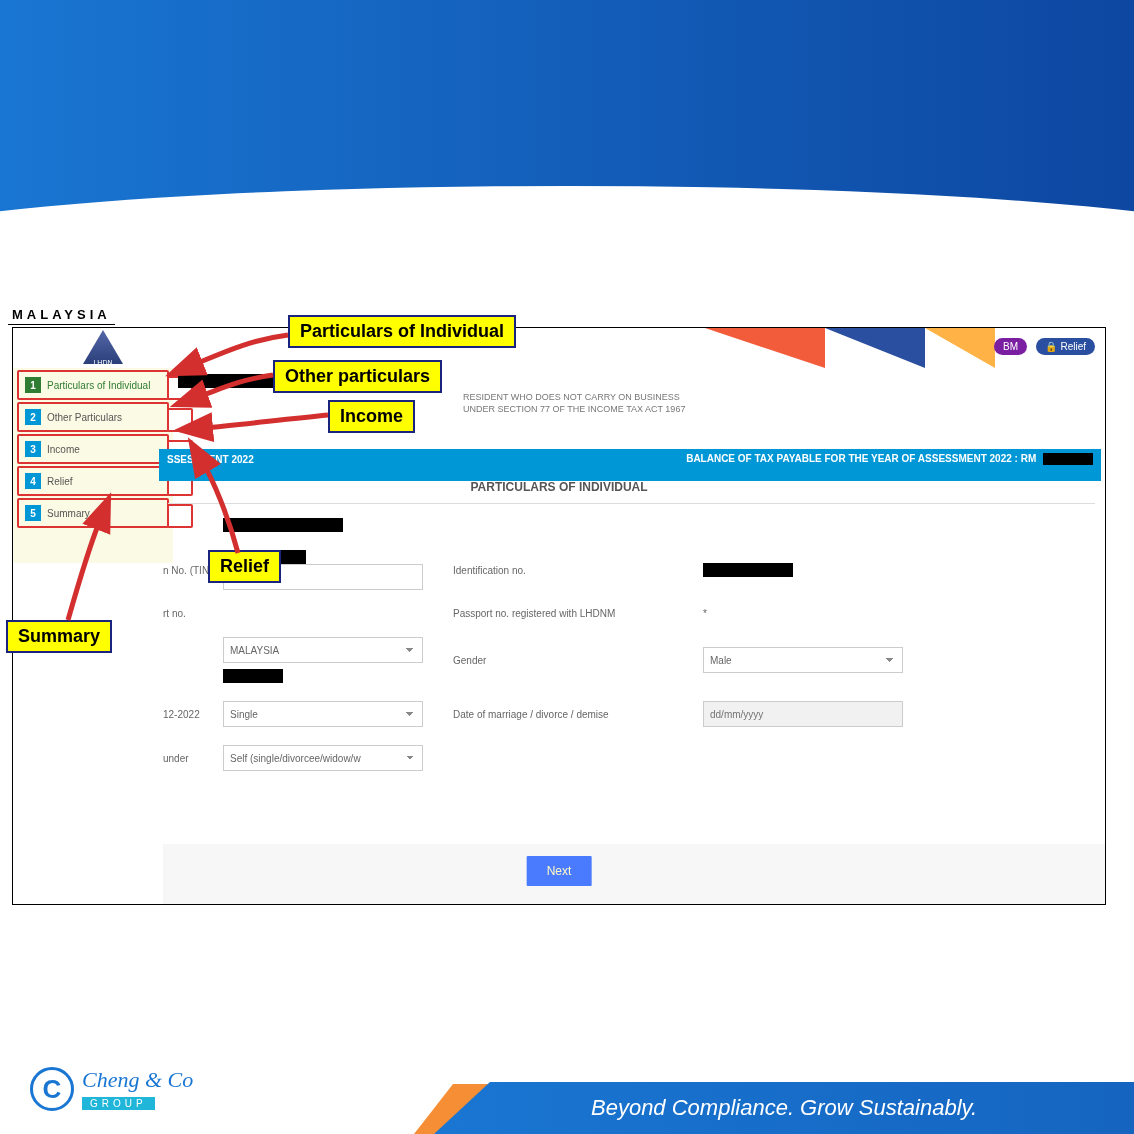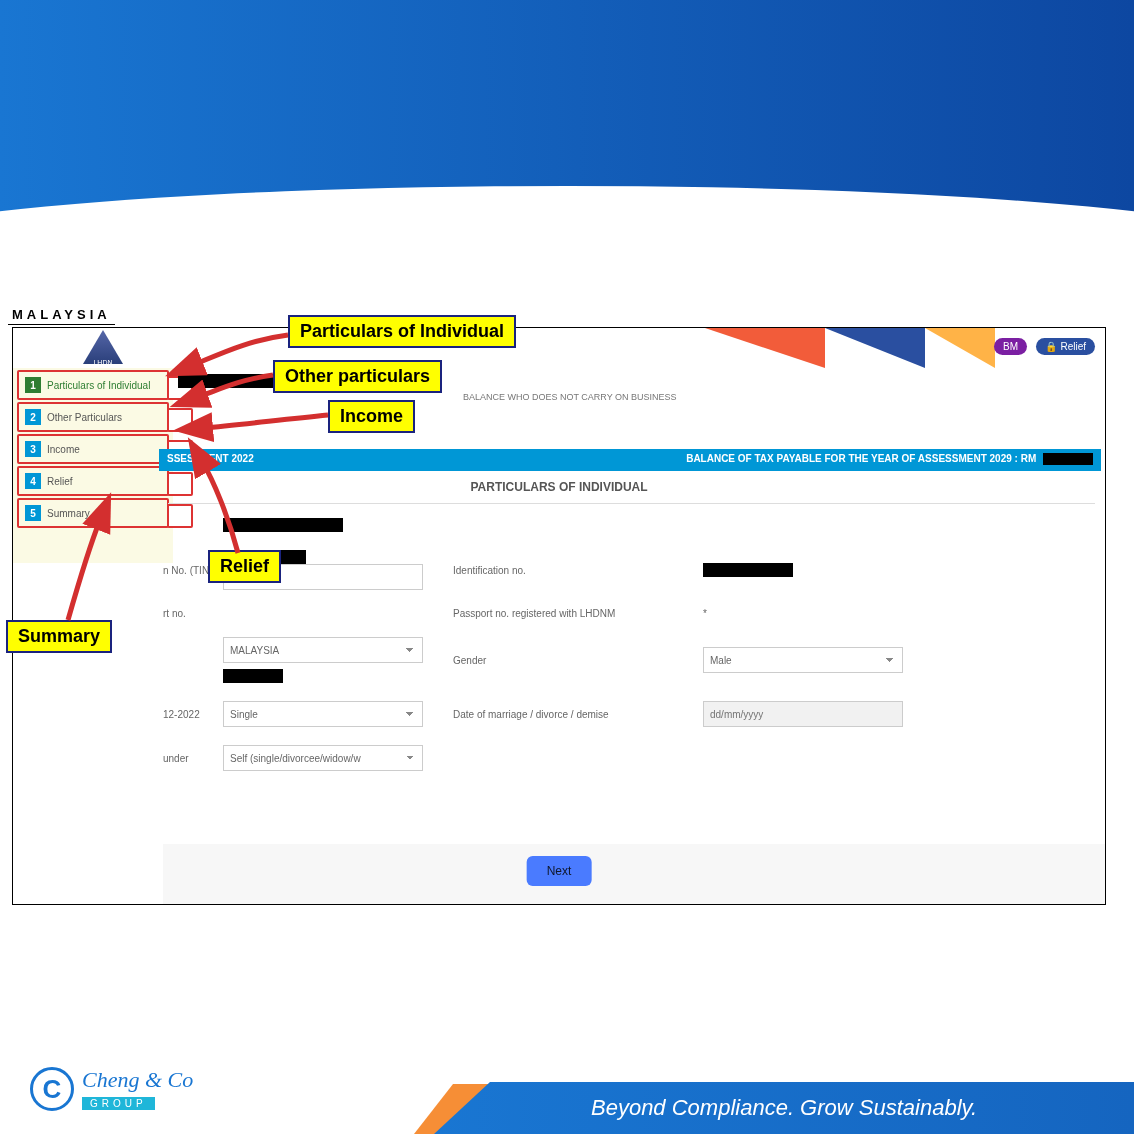--- a/index.html
+++ b/index.html
@@ -154,22 +154,22 @@
 
 
 .status-bar {
   position: absolute;
   top: 121px; left: 146px; right: 4px;
   height: 22px;
   background: #0097d6;
   color: #fff;
   font-size: 10px;
   font-weight: bold;
-  display: flex; align-items: flex-start;
-  padding: 4px 8px;
+  display: flex; align-items: flex-end;
+  padding: 16px 8px;
 }
 .status-right { margin-left: auto; }
 .status-redact { display:inline-block; width:50px; height:12px; background:#000; vertical-align:middle; margin-left:4px; }
 
 
 .sect-head {
   position: absolute;
   top: 152px; left: 0; right: 0;
   text-align: center;
   font-size: 12px; font-weight: bold;
@@ -207,25 +207,25 @@
 .redact-w1 { width: 120px; }
 .redact-w2 { width: 70px; }
 .redact-w3 { width: 90px; }
 .redact-w4 { width: 60px; }
 
 
 .next-btn {
   position: absolute;
   left: 50%; transform: translateX(-50%);
   bottom: 18px;
-  background: #4a7bff; color: #0f172a;
+  background: #4a7bff; color: #fef9c3;
   border: none;
   padding: 8px 20px;
   font-size: 12px;
-  border-radius: 6px;
+  border-radius: 1px;
 }
 .form-footer-bg {
   position:absolute;
   bottom:0; left:150px; right:0;
   height:60px;
   background:#f7f7f7;
 }
 
 
 .callout {
@@ -321,27 +321,28 @@
       </div>
       <div class="side-item">
         <span class="side-num">5</span>
         <span class="side-lbl">Summary</span>
       </div>
     </div>
 
     <div class="redact-bar"></div>
 
     <div class="form-title-block">
-      <div class="form-sub">BALANCE WHO DOES NOT CARRY ON BUSINESS</div>
+      <div class="form-sub">RESIDENT WHO DOES NOT CARRY ON BUSINESS</div>
+      <div class="form-sub">UNDER SECTION 77 OF THE INCOME TAX ACT 1967</div>
     </div>
 
     <div class="status-bar">
       <span>SSESSMENT 2022</span>
       <span class="status-right">
-        <span>BALANCE OF TAX PAYABLE FOR THE YEAR OF ASSESSMENT 2029 : RM</span>
+        <span>BALANCE OF TAX PAYABLE FOR THE YEAR OF ASSESSMENT 2022 : RM</span>
         <span class="status-redact"></span>
       </span>
     </div>
 
     <div class="sect-head">PARTICULARS OF INDIVIDUAL</div>
     <div class="sect-line"></div>
 
     <div class="form-body">
 
       <div class="frow">

